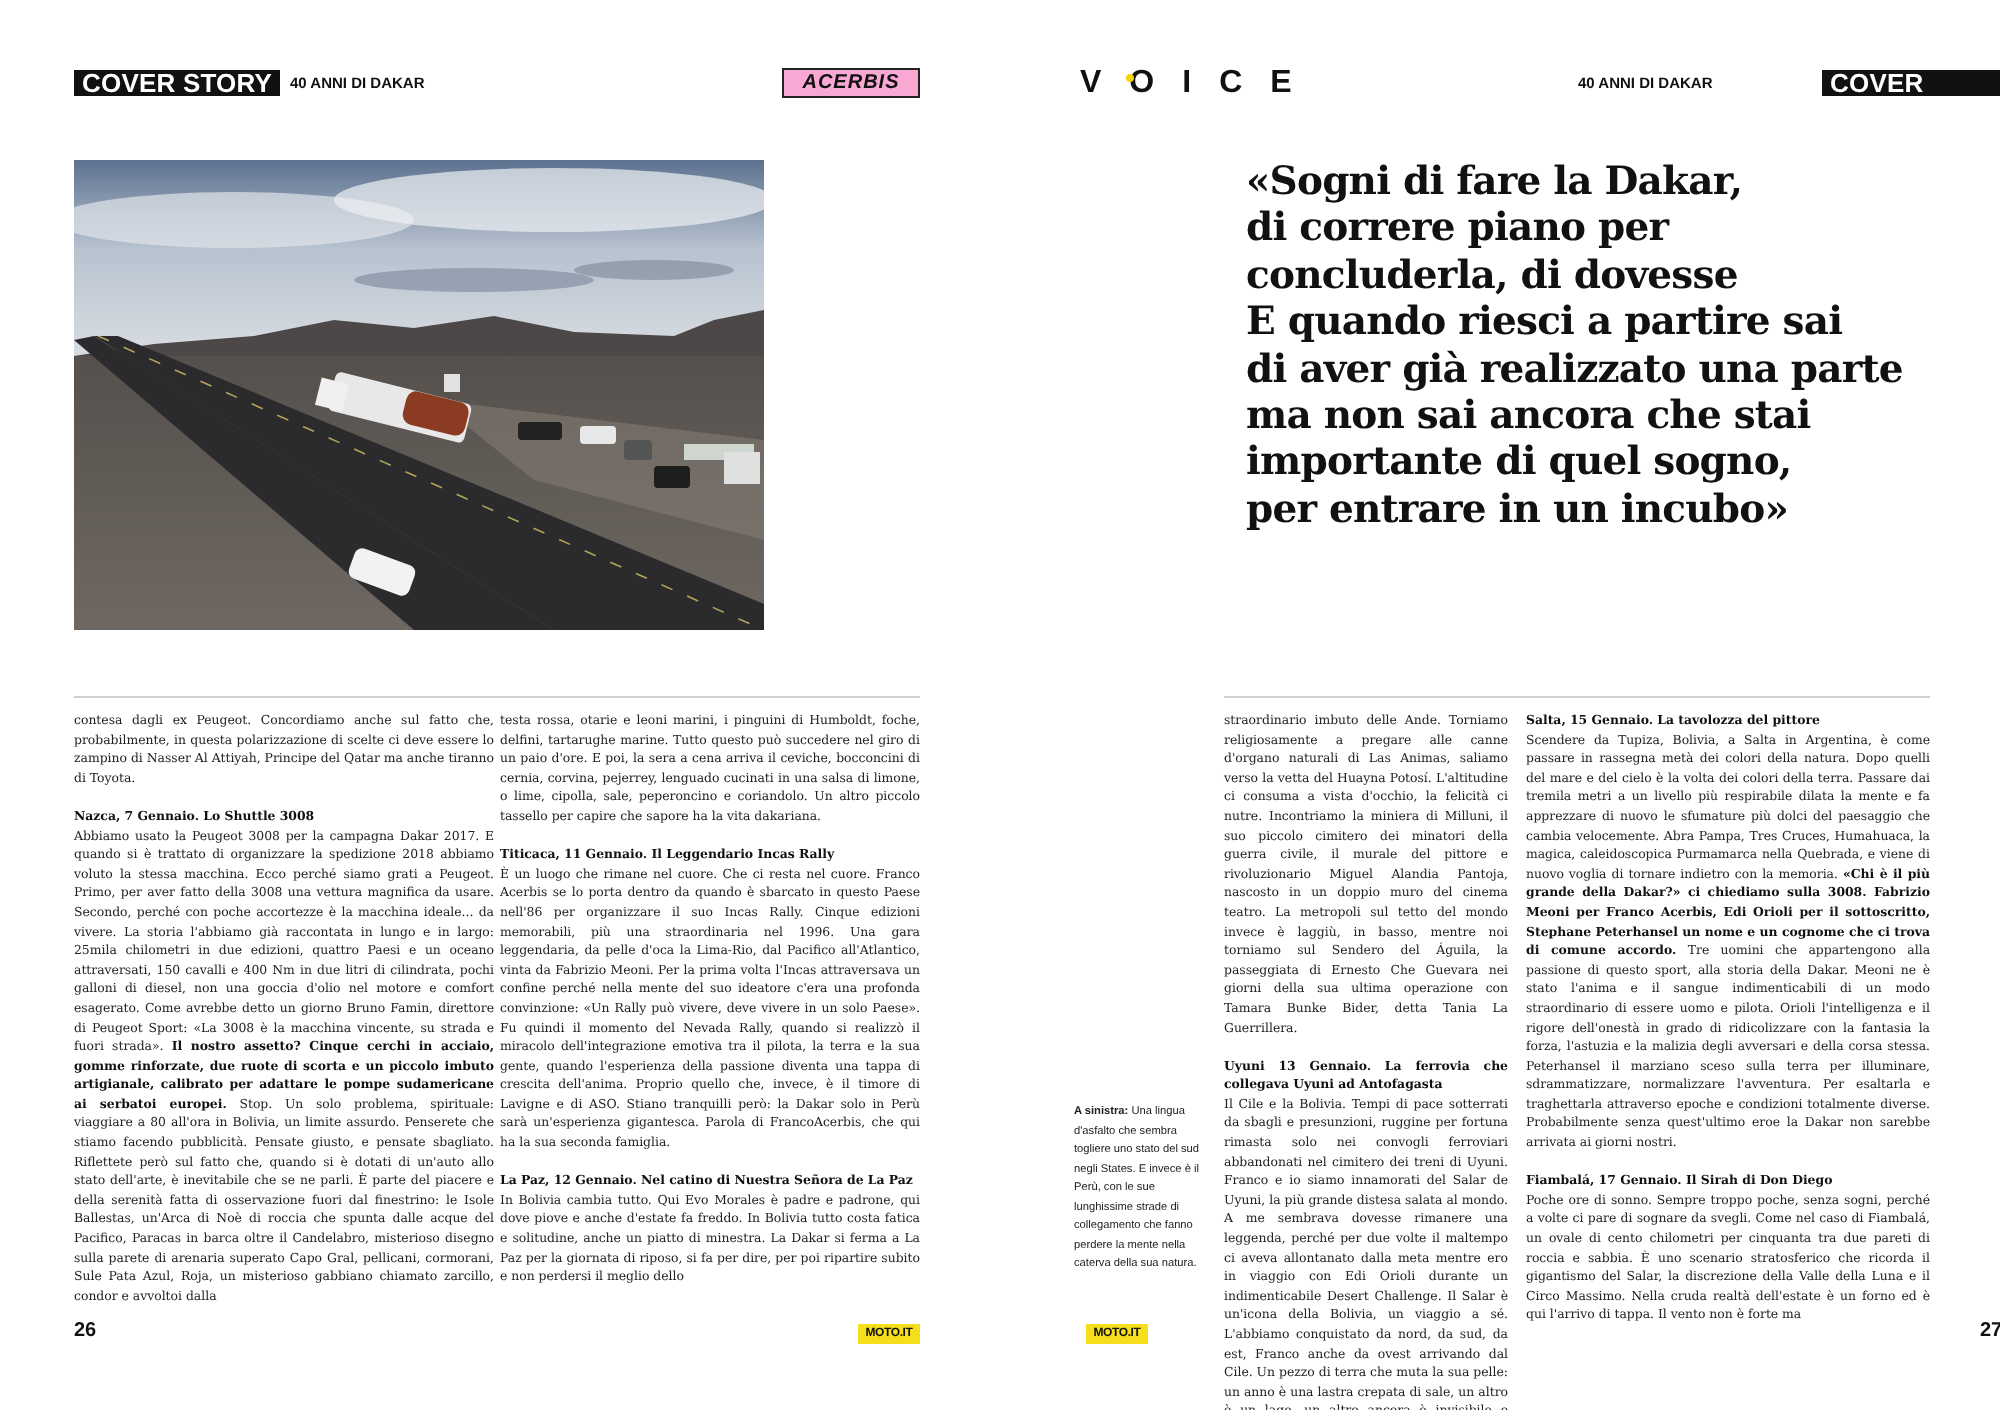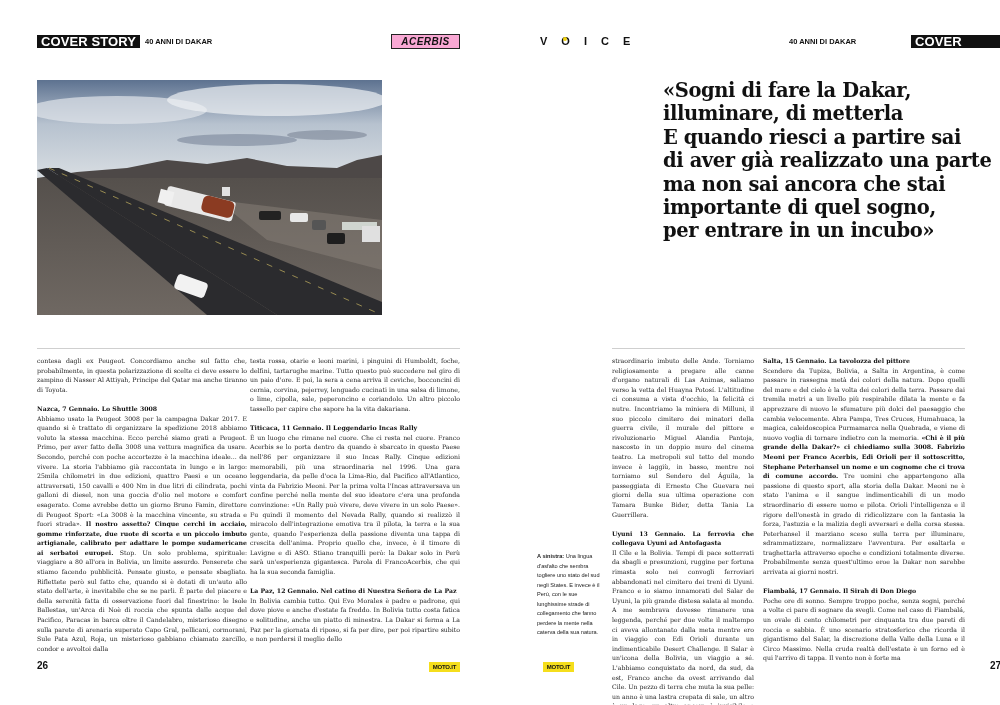--- a/index.html
+++ b/index.html
@@ -23,34 +23,34 @@
   }
   .acerbis-logo {
     position: absolute; left: 391px; top: 34px; width: 69px; height: 15px;
     background: #f9a8d4; border: 1px solid #222;
     font-family: "Liberation Sans", sans-serif; font-style: italic; font-weight: bold;
     font-size: 10px; line-height: 13px; text-align: center; color: #111; letter-spacing: 0.5px;
   }
   .voice-logo {
     position: absolute; left: 540px; top: 34px; height: 15px;
     font-family: "Liberation Sans", sans-serif; font-weight: bold;
-    font-size: 11px; line-height: 15px; letter-spacing: 14px; color: #111; text-align: right;
+    font-size: 16px; line-height: 15px; letter-spacing: 14px; color: #111; text-align: right;
   }
   .voice-dot { position: absolute; left: 563px; top: 37px; width: 4px; height: 4px; background: #f2d40f; border-radius: 50%; }
 
   .photo {
     position: absolute; left: 37px; top: 80px; width: 345px; height: 235px; overflow: hidden;
     background: #555;
   }
   .photo svg { display: block; }
 
   .pullquote {
     position: absolute; left: 623px; top: 79px; width: 320px;
     font-family: "DejaVu Serif", serif; font-weight: bold;
-    font-size: 19.5px; line-height: 23.4px; color: #111; letter-spacing: -0.4px; margin-left: 40px;
+    font-size: 19.5px; line-height: 23.4px; color: #111; letter-spacing: -0.4px;
   }
   .pullquote span { display: block; white-space: nowrap; }
 
   .rule { position: absolute; top: 348px; height: 1px; background: #cfcfcf; }
 
   .col {
     position: absolute; top: 356px; width: 210px;
     font-family: "DejaVu Serif", serif; font-size: 6.2px; line-height: 9.6px;
     text-align: justify; color: #222;
   }
@@ -150,21 +150,22 @@
 </div>
 
 <div class="page right"></div>
 <div class="voice-logo">VOICE</div>
 <div class="voice-dot"></div>
 <div class="running-head" style="left:789px;">40 ANNI DI DAKAR</div>
 <div class="tag-badge" style="left:911px;">COVER STORY</div>
 
 <div class="pullquote">
   <span>«Sogni di fare la Dakar,</span>
-  <span>illuminare, di metterla</span>
+  <span>di correre piano per</span>
+  <span>concluderla, di dovesse</span>
   <span>E quando riesci a partire sai</span>
   <span>di aver già realizzato una parte</span>
   <span>ma non sai ancora che stai</span>
   <span>importante di quel sogno,</span>
   <span>per entrare in un incubo»</span>
 </div>
 
 <div class="rule" style="left:612px; width:353px;"></div>
 
 <div class="caption">

